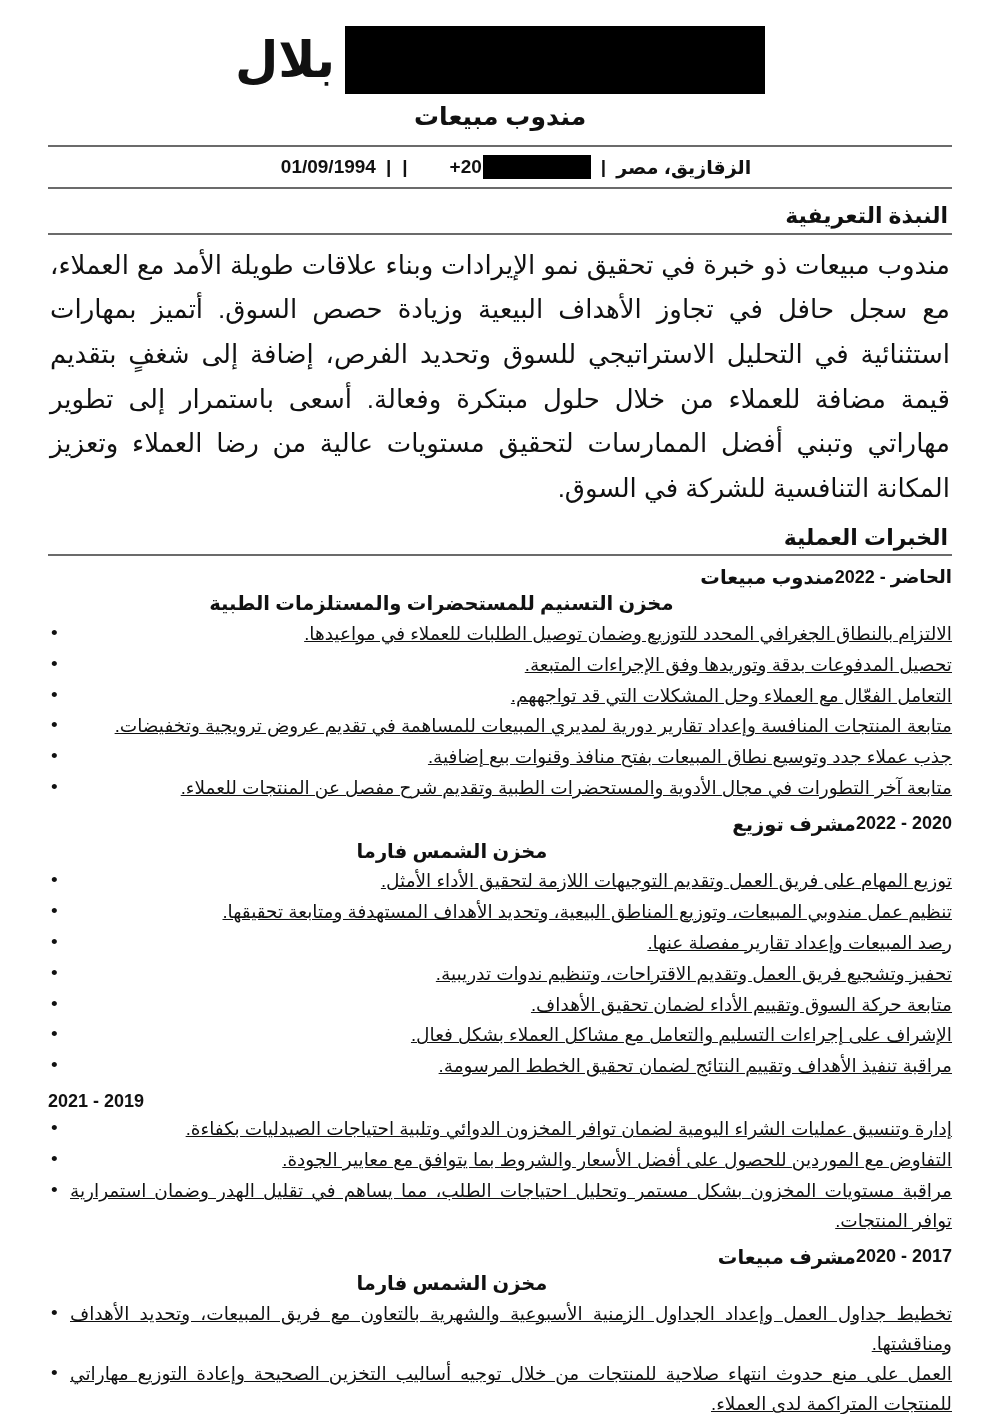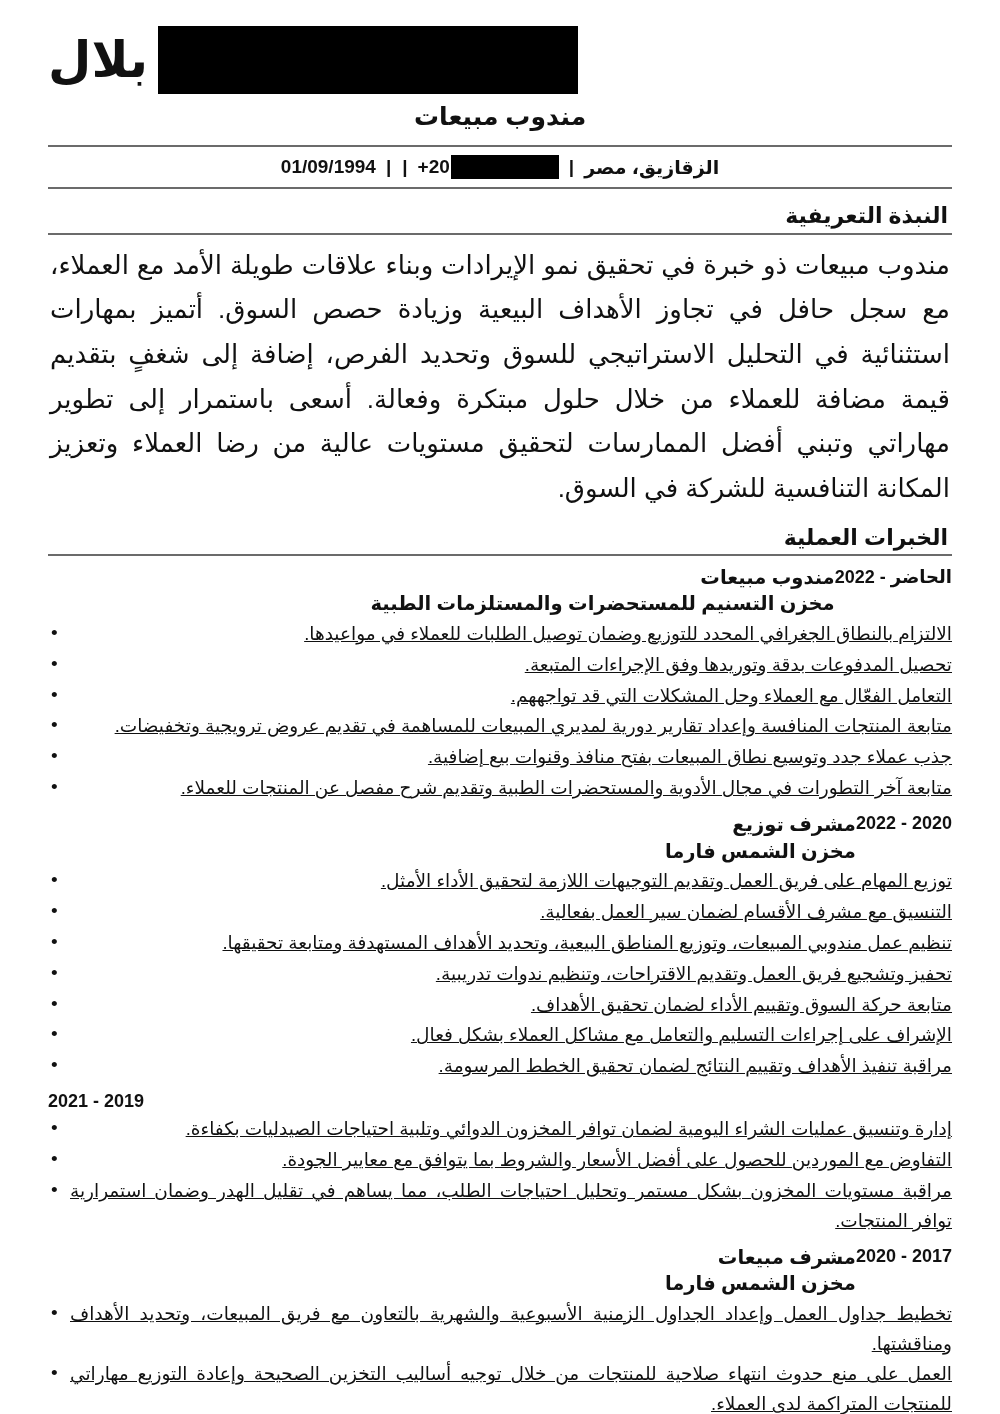--- a/index.html
+++ b/index.html
@@ -26,21 +26,21 @@
 
   
   .header {
     text-align: center;
     margin: 0 0 4px 0;
   }
   .name-line {
     display: flex;
     flex-direction: row;
     align-items: center;
-    justify-content: flex-end;
+    justify-content: center;
     gap: 10px;
     height: 76px;
   }
   .name-text {
     font-size: 50px;
     font-weight: bold;
     line-height: 1;
     letter-spacing: 0px;
     white-space: nowrap;
   }
@@ -89,20 +89,21 @@
   .contact .sep {
     font-weight: bold;
     color: #111;
     padding: 0 1px;
   }
   .contact .ltr {
     direction: ltr;
     unicode-bidi: embed;
     display: inline-flex;
     align-items: center;
+    margin-left: 32px;
   }
   .redact-phone {
     width: 108px;
     height: 24px;
     margin-inline-start: 1px;
   }
   .redact-email {
     width: 170px;
     height: 24px;
   }
@@ -147,20 +148,21 @@
   }
   .job-role {
     font-size: 19.5px;
     font-weight: bold;
     line-height: 1.34;
   }
   .job-company {
     font-size: 19.5px;
     font-weight: bold;
     line-height: 1.34;
+    text-align: center;
   }
   .job-dates {
     font-size: 18px;
     font-weight: bold;
     direction: ltr;
     unicode-bidi: embed;
     white-space: nowrap;
     padding-top: 2px;
     flex: 0 0 auto;
     text-align: left;
@@ -255,22 +257,22 @@
         <div class="job">
           <div class="job-row">
             <div class="job-heads">
               <div class="job-role">مشرف توزيع</div>
               <div class="job-company">مخزن الشمس فارما</div>
             </div>
             <div class="job-dates">2022 - 2020</div>
           </div>
           <ul class="bullets">
             <li class="short">توزيع المهام على فريق العمل وتقديم التوجيهات اللازمة لتحقيق الأداء الأمثل.</li>
-            <li class="short">التنسيق مع مشرف الأقسام لضمان سير العمل بفعالية.</li>
             <li class="short">تنظيم عمل مندوبي المبيعات، وتوزيع المناطق البيعية، وتحديد الأهداف المستهدفة ومتابعة تحقيقها.</li>
+            <li class="short">رصد المبيعات وإعداد تقارير مفصلة عنها.</li>
             <li class="short">تحفيز وتشجيع فريق العمل وتقديم الاقتراحات، وتنظيم ندوات تدريبية.</li>
             <li class="short">متابعة حركة السوق وتقييم الأداء لضمان تحقيق الأهداف.</li>
             <li class="short">الإشراف على إجراءات التسليم والتعامل مع مشاكل العملاء بشكل فعال.</li>
             <li class="short">مراقبة تنفيذ الأهداف وتقييم النتائج لضمان تحقيق الخطط المرسومة.</li>
           </ul>
         </div>
         <div class="job">
           <div class="job-row">
             <div class="job-dates">2021 - 2019</div>
           </div>

